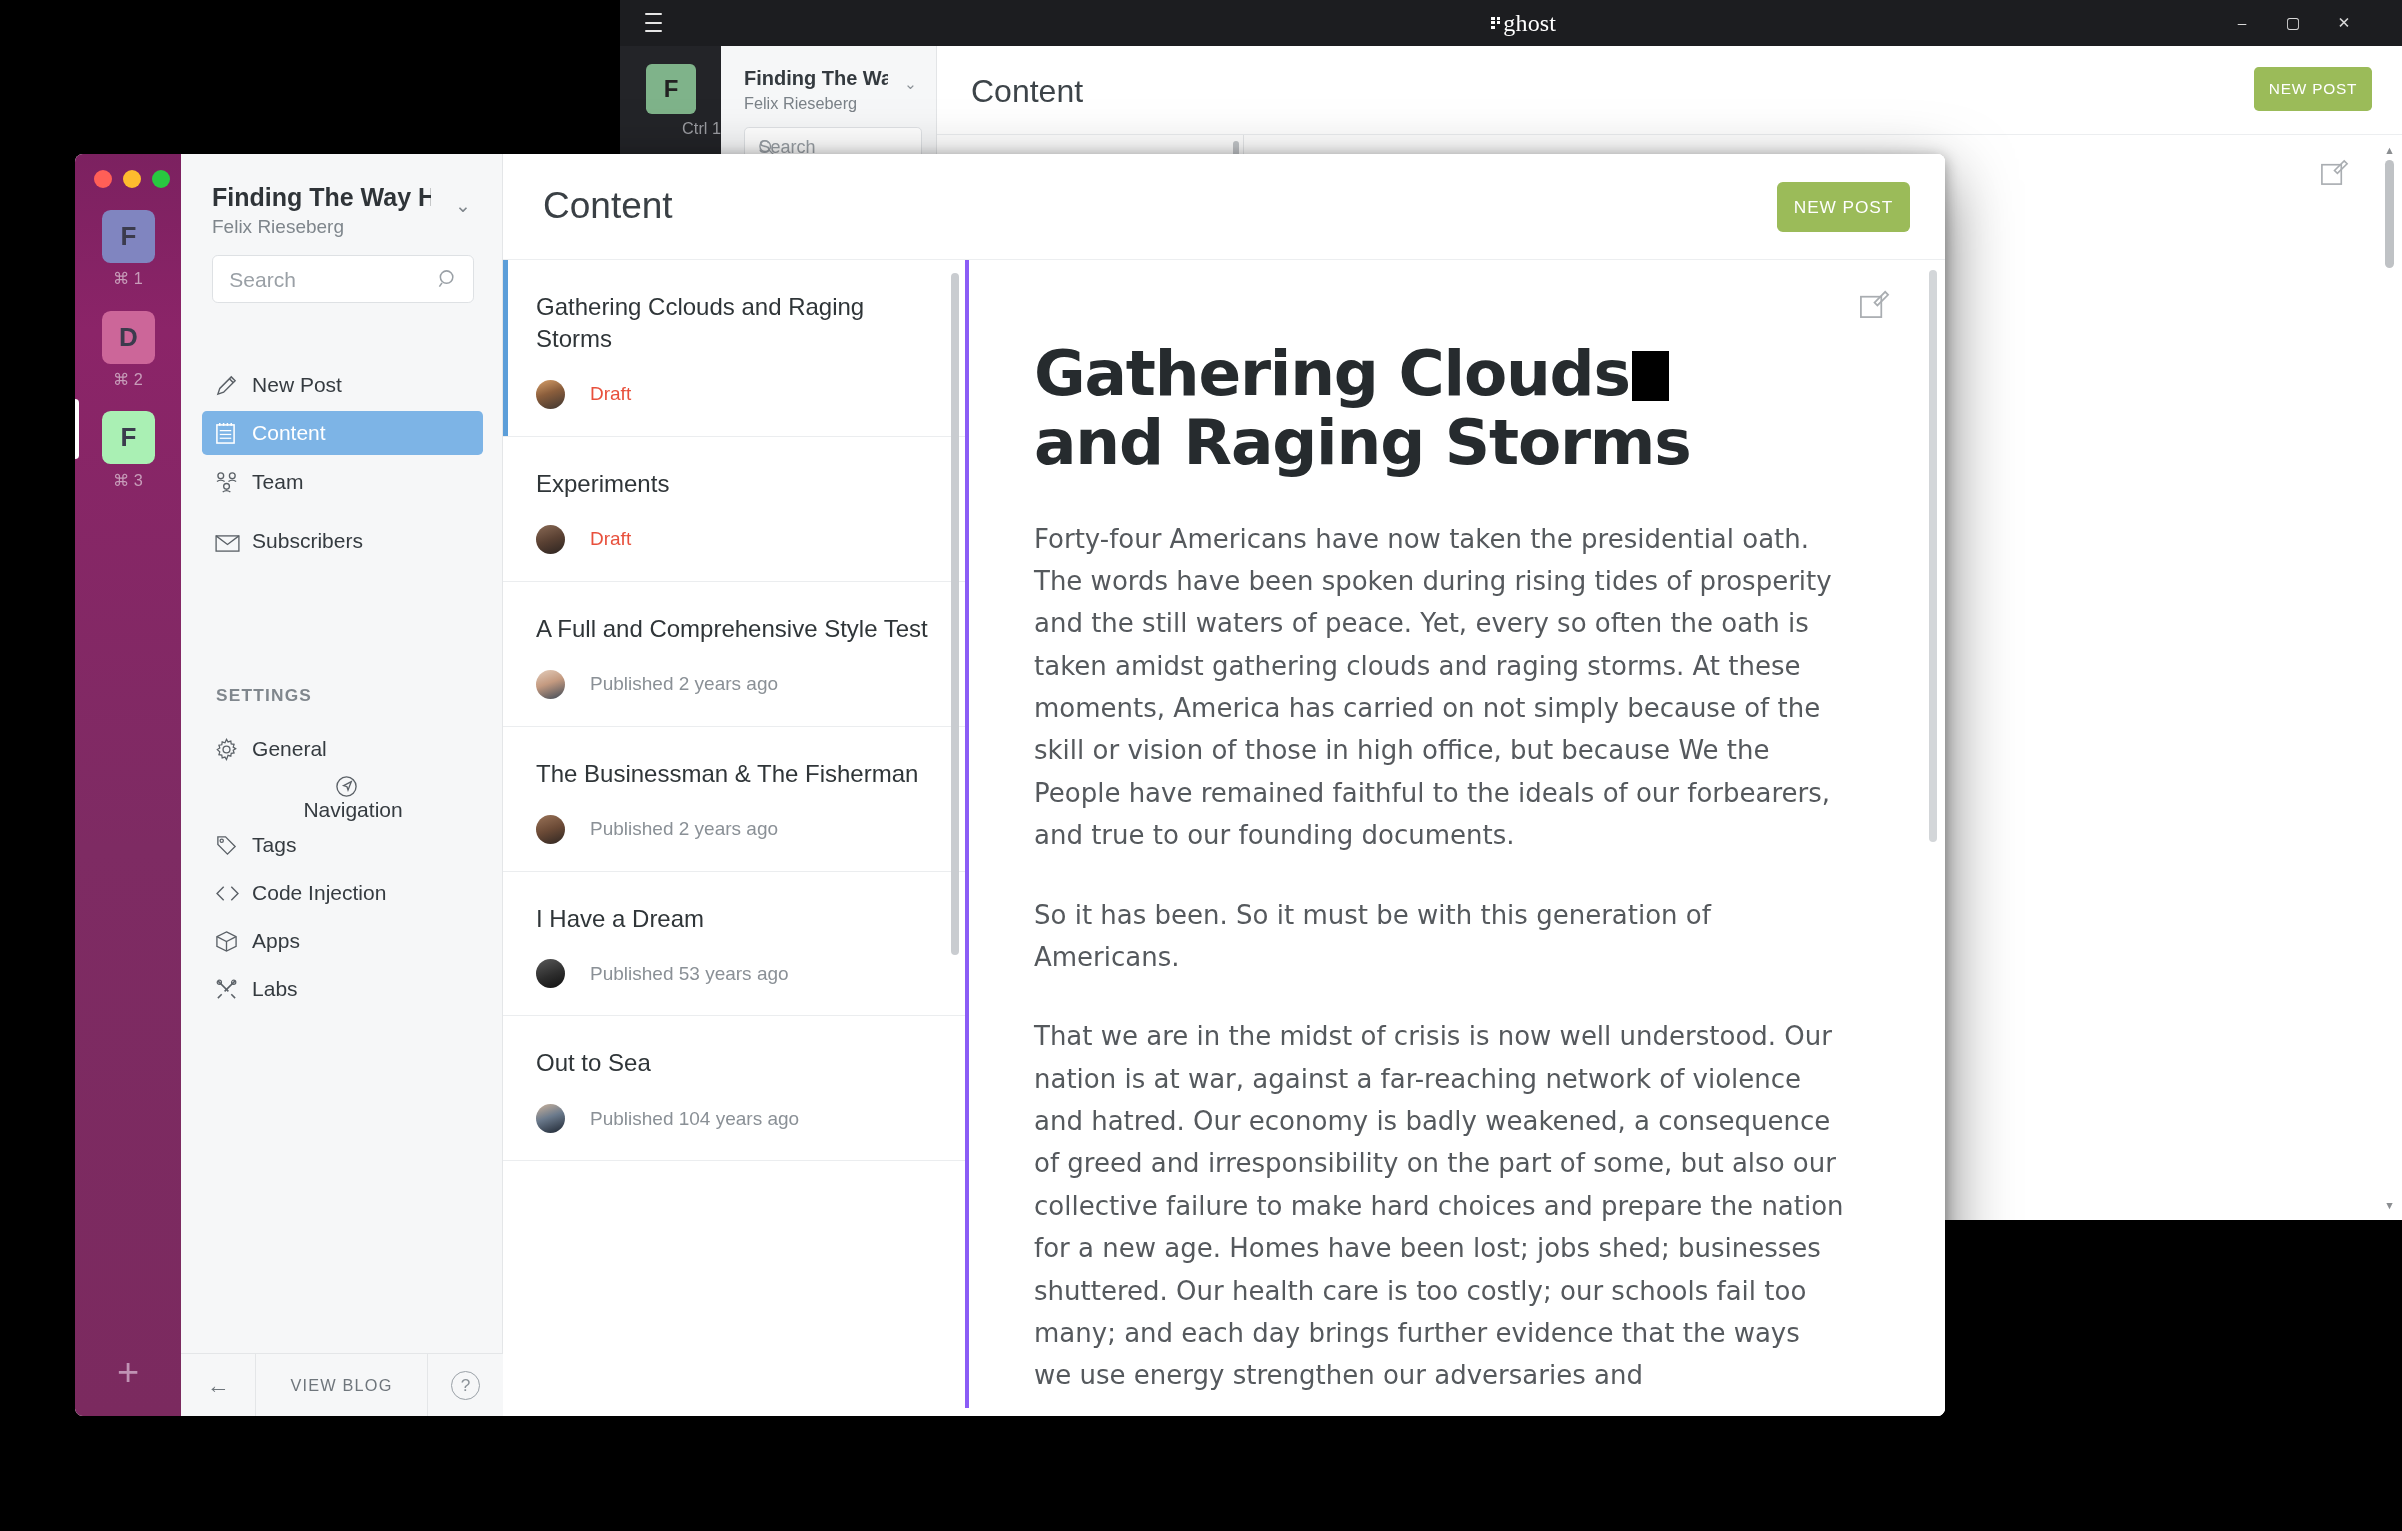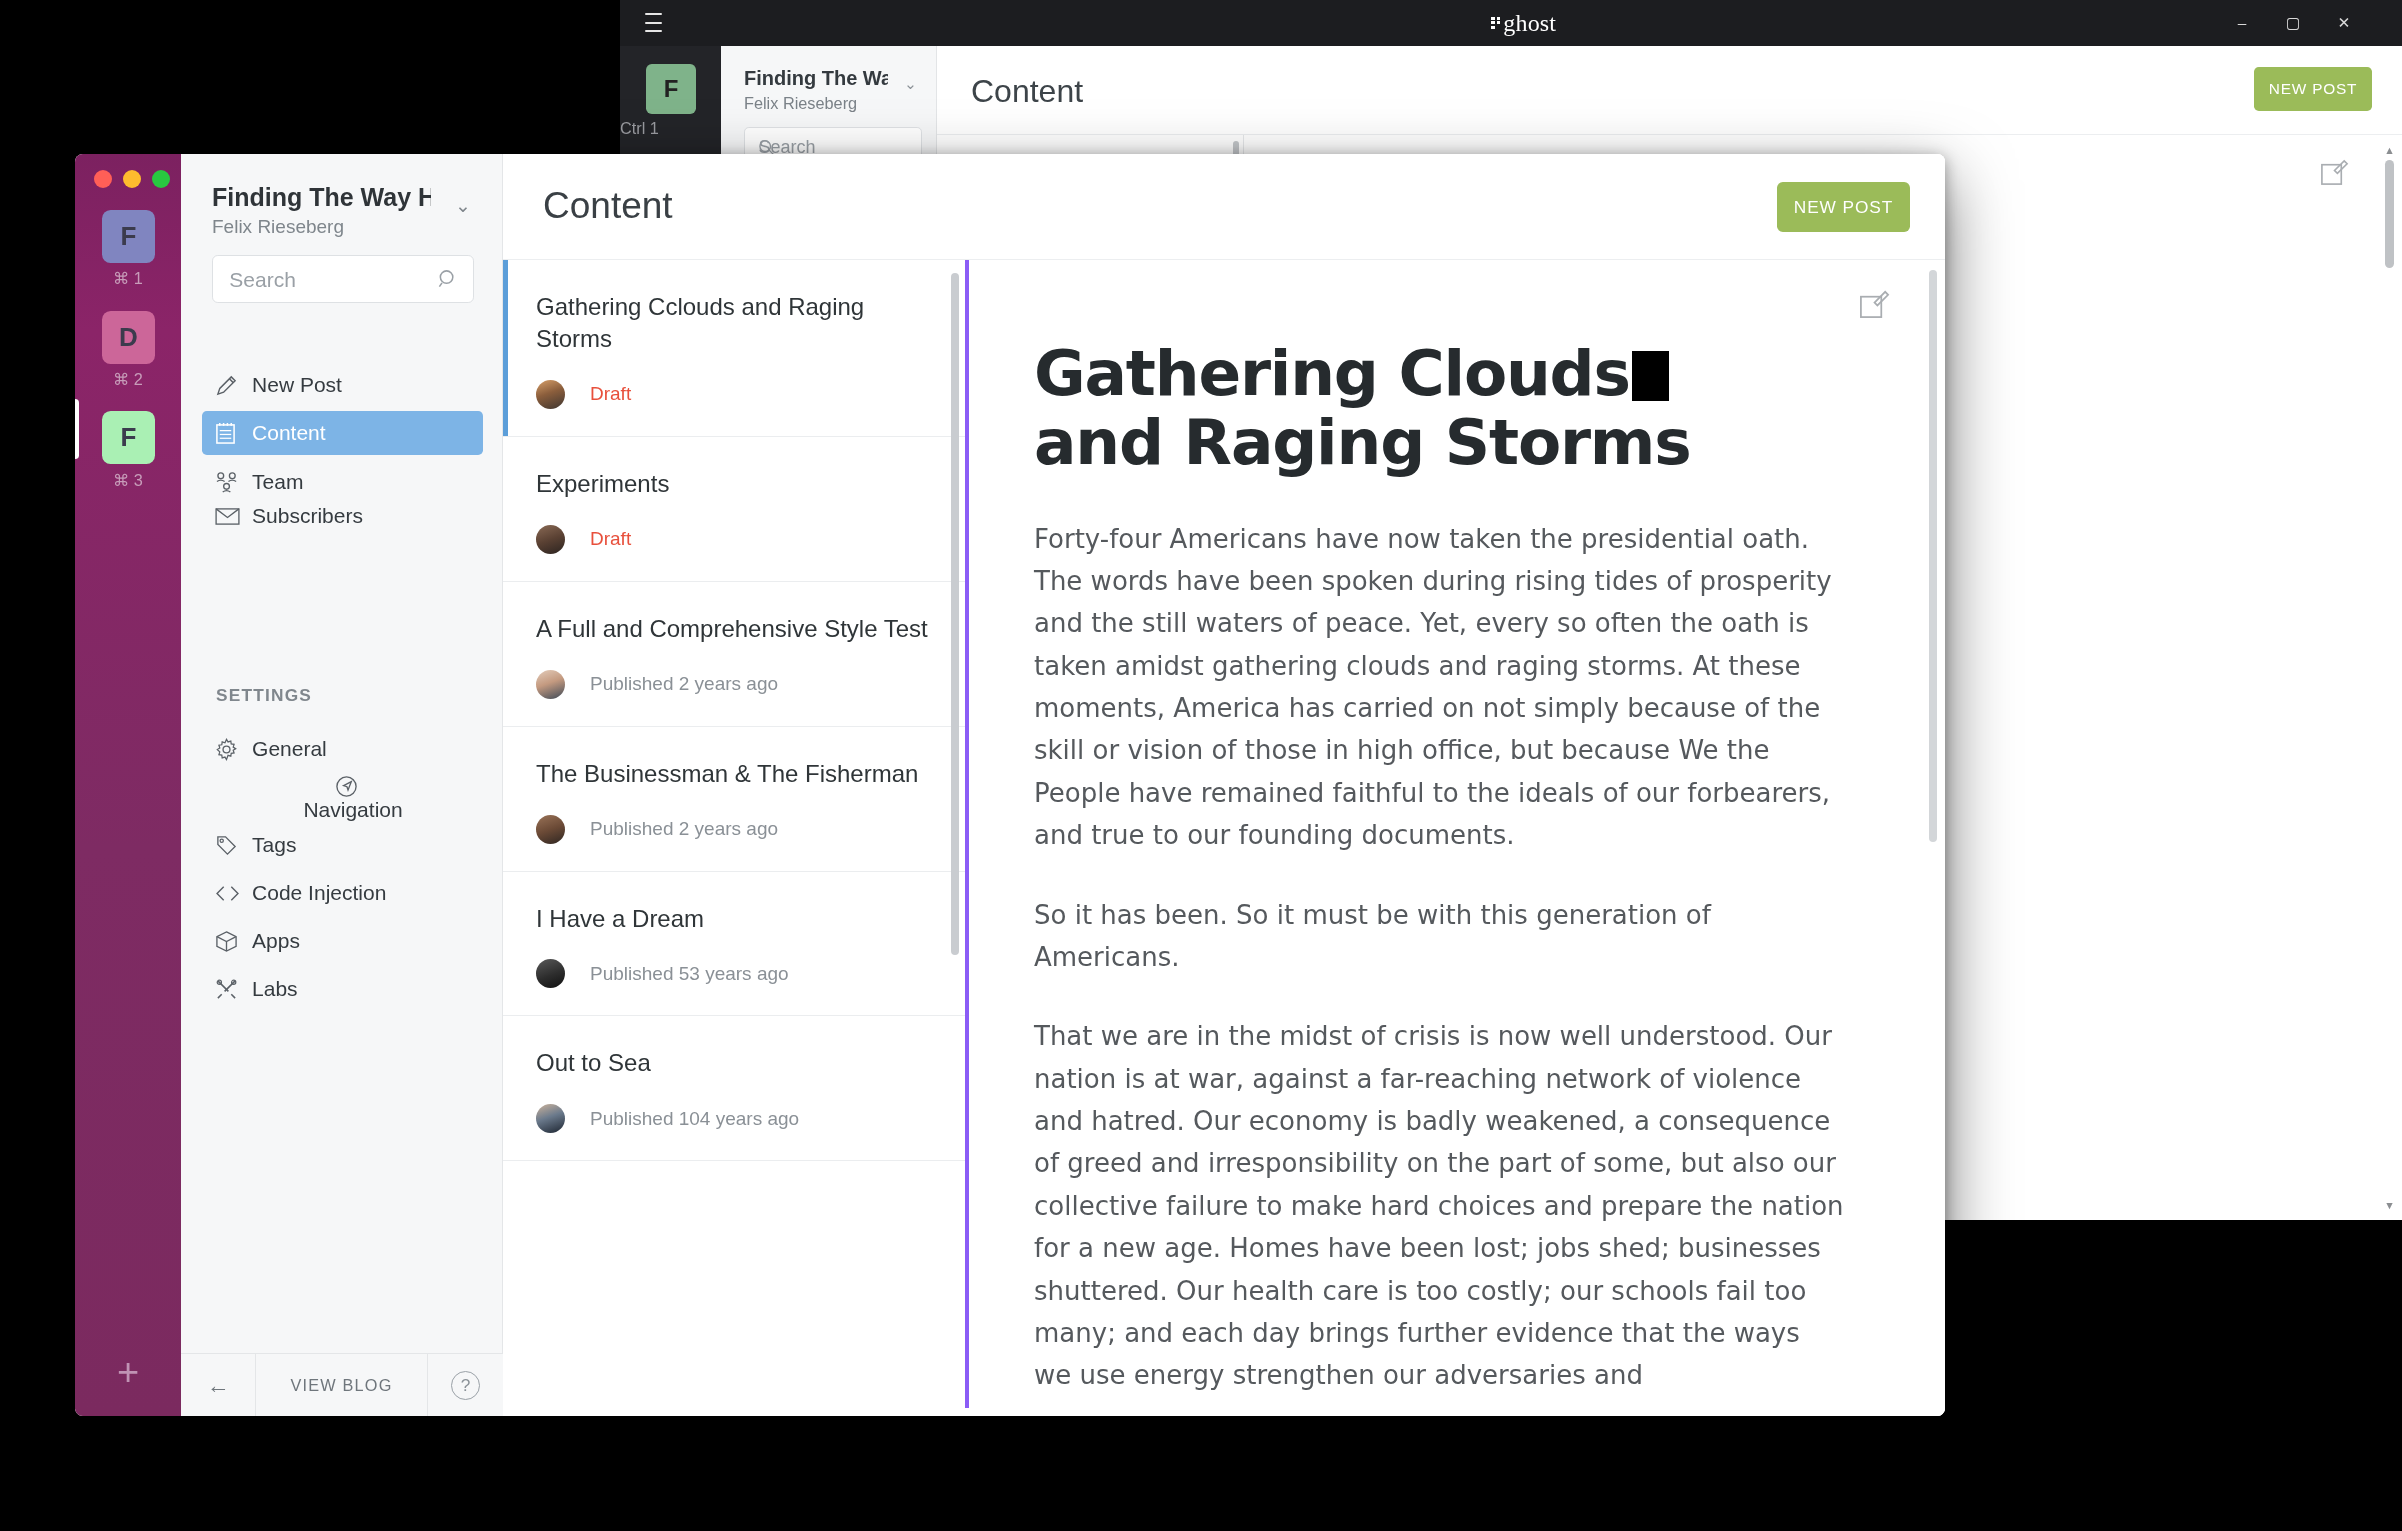--- a/index.html
+++ b/index.html
@@ -55,21 +55,21 @@
   #bg-rail {
     position:absolute; left:0; top:0; width:101px; bottom:0; background:#232428;
   }
   #bg-rail-tile {
     position:absolute; left:26px; top:18px; width:50px; height:50px;
     background:#7fb38a; border-radius:5.8px; color:#222;
     display:flex; align-items:center; justify-content:center;
     font-size:24px; font-weight:700;
   }
   #bg-rail-shortcut {
-    position:absolute; left:0; top:73px; width:101px; text-align:left;
+    position:absolute; left:0; top:73px; width:101px; text-align:right;
     color:#9a9ba0; font-size:16.3px;
   }
   #bg-sidebar {
     position:absolute; left:101px; top:0; width:216px; bottom:0;
     background:#f6f7f8; border-right:1px solid #e3e5e7;
   }
   #bg-blogname {
     position:absolute; left:23px; top:21px; width:144px;
     font-size:20px; font-weight:600; color:#343a3f; white-space:nowrap; overflow:hidden;
   }
@@ -434,21 +434,21 @@
             <circle cx="18" cy="5" r="3" fill="none" stroke="#5b6167" stroke-width="1.4"></circle>
             <circle cx="12" cy="16" r="3" fill="none" stroke="#5b6167" stroke-width="1.4"></circle>
             <path d="M2 11 Q6 8 10 11" fill="none" stroke="#5b6167" stroke-width="1.4"></path>
             <path d="M14 11 Q18 8 22 11" fill="none" stroke="#5b6167" stroke-width="1.4"></path>
             <path d="M8 22 Q12 19 16 22" fill="none" stroke="#5b6167" stroke-width="1.4"></path>
           </svg>
       </span>
       <span class="lbl">Team</span>
     </div>
 
-    <div class="nav-item" style="top:340px;">
+    <div class="nav-item" style="top:355px;align-items:flex-end;">
       <span class="ic">
         <svg width="25" height="19" viewBox="0 0 26 20">
             <rect x="1" y="2" width="24" height="16" fill="none" stroke="#5b6167" stroke-width="1.4"></rect>
             <path d="M1 2 L13 11 L25 2" fill="none" stroke="#5b6167" stroke-width="1.4"></path>
           </svg>
       </span>
       <span class="lbl">Subscribers</span>
     </div>
 
     <div id="fg-settings-label">SETTINGS</div>

